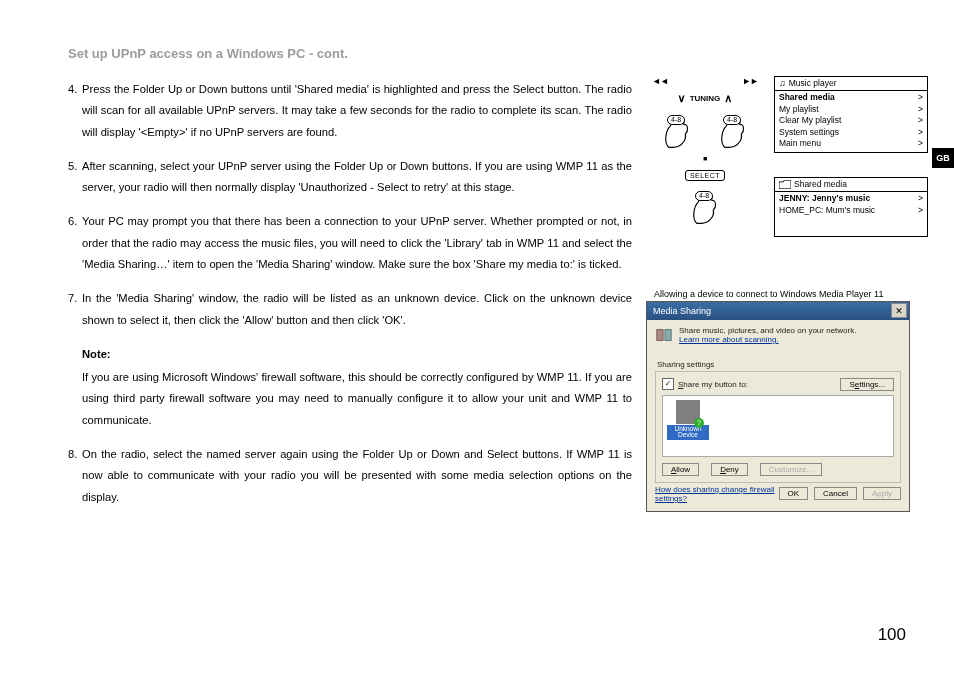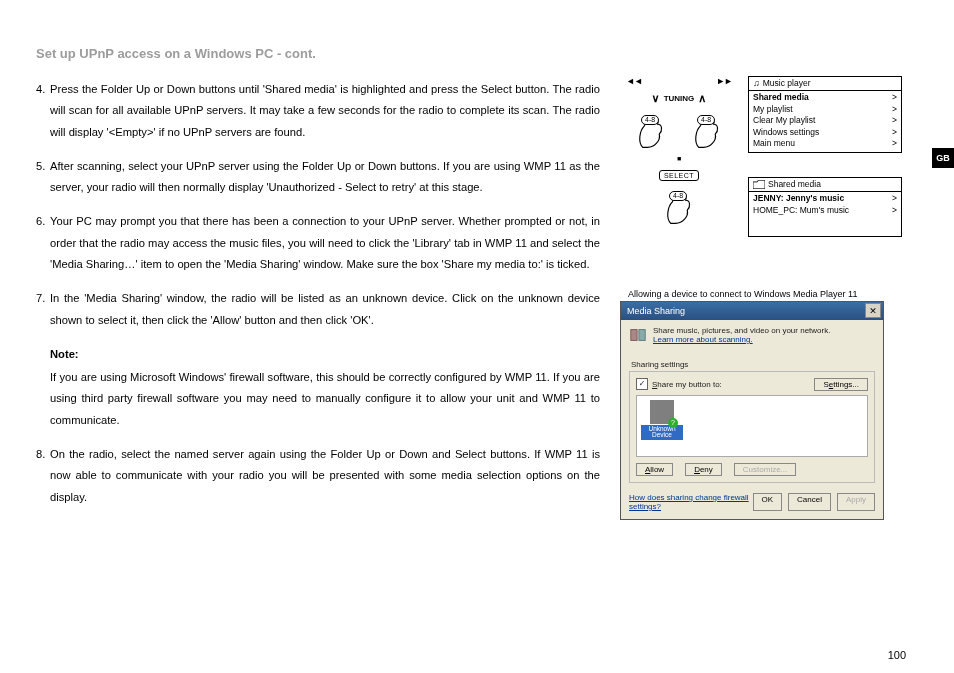--- a/index.html
+++ b/index.html
@@ -7,23 +7,23 @@
     padding: 0;
     background: #fff;
     font-family: Arial, Helvetica, sans-serif;
     color: #000;
     width: 954px;
     height: 673px;
     position: relative;
     box-sizing: border-box;
   }
   .page {
-    padding: 46px 40px 20px 36px;
-    display: flex;
-    gap: 20px;
+    padding: 46px 40px 20px 68px;
+    display: flex;
+    gap: 14px;
     box-sizing: border-box;
   }
   .left {
     flex: 0 0 564px;
   }
   .right {
     flex: 0 0 280px;
     display: flex;
     flex-direction: column;
     gap: 12px;
@@ -74,22 +74,22 @@
     color: #fff;
     font-size: 9px;
     font-weight: 700;
     display: flex;
     align-items: center;
     justify-content: center;
   }
   .page-num {
     position: absolute;
     right: 48px;
-    bottom: 12px;
-    font-size: 11px;
+    bottom: 28px;
+    font-size: 17px;
   }
   
   .top-figs {
     display: flex;
     gap: 10px;
     align-items: flex-start;
     margin-top: 30px;
   }
   .hands-fig {
     display: flex;
@@ -307,22 +307,23 @@
     padding: 1px 2px;
   }
   .dlg-row2 {
     display: flex;
     gap: 12px;
     margin-top: 6px;
     justify-content: flex-start;
   }
   .dlg-footer {
     display: flex;
+    align-items: center;
     justify-content: space-between;
-    margin-top: 10px;
+    margin-top: 2px;
   }
   .dlg-footer .right-btns {
     display: flex;
     gap: 6px;
   }
   .und { text-decoration: underline; }
 </style>
 </head>
 <body>
 
@@ -413,21 +414,21 @@
               </div>
             <div class="menu-row">
                 <span>My playlist</span>
                 <span class="gt">&gt;</span>
               </div>
             <div class="menu-row">
                 <span>Clear My playlist</span>
                 <span class="gt">&gt;</span>
               </div>
             <div class="menu-row">
-                <span>Windows settings</span>
+                <span>System settings</span>
                 <span class="gt">&gt;</span>
               </div>
             <div class="menu-row">
                 <span>Main menu</span>
                 <span class="gt">&gt;</span>
               </div>
           </div>
         </div>
 
         <div class="menu-box" style="min-height:58px;">

